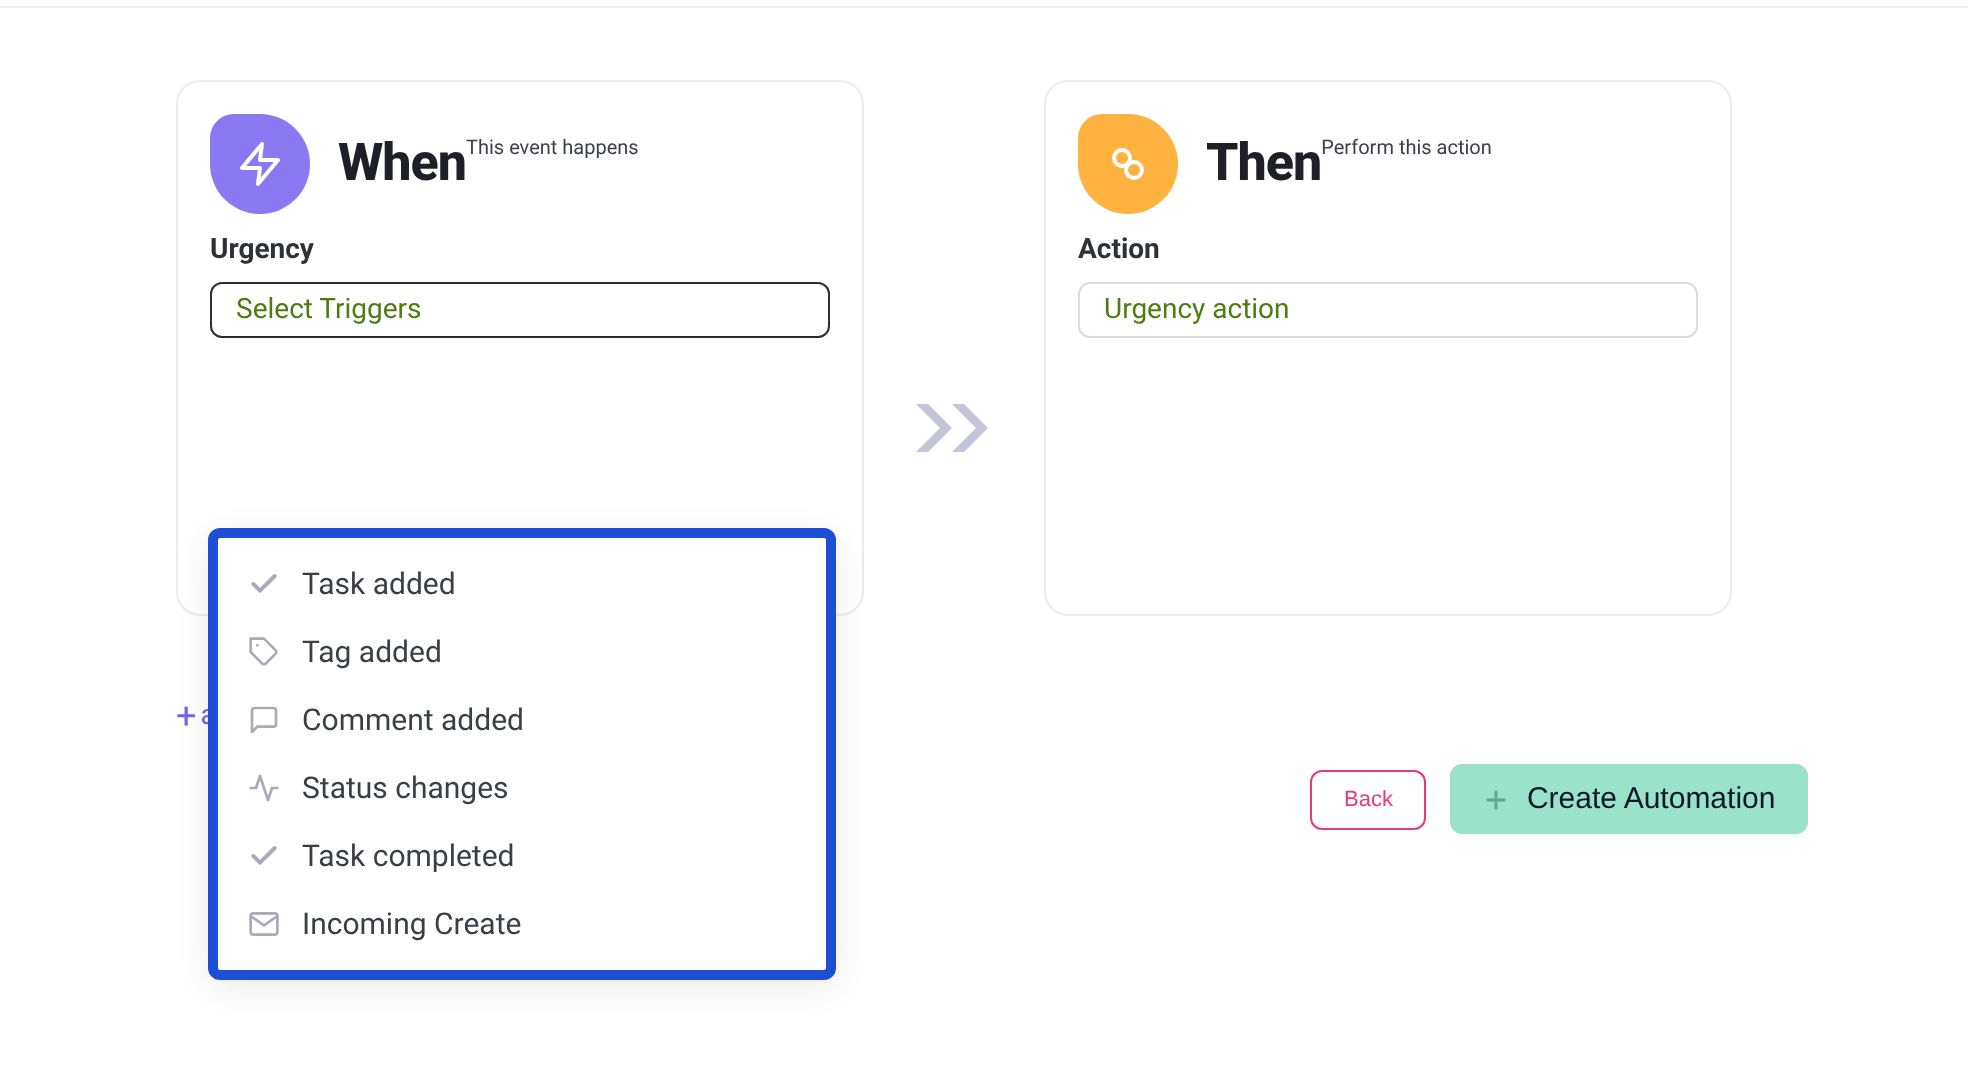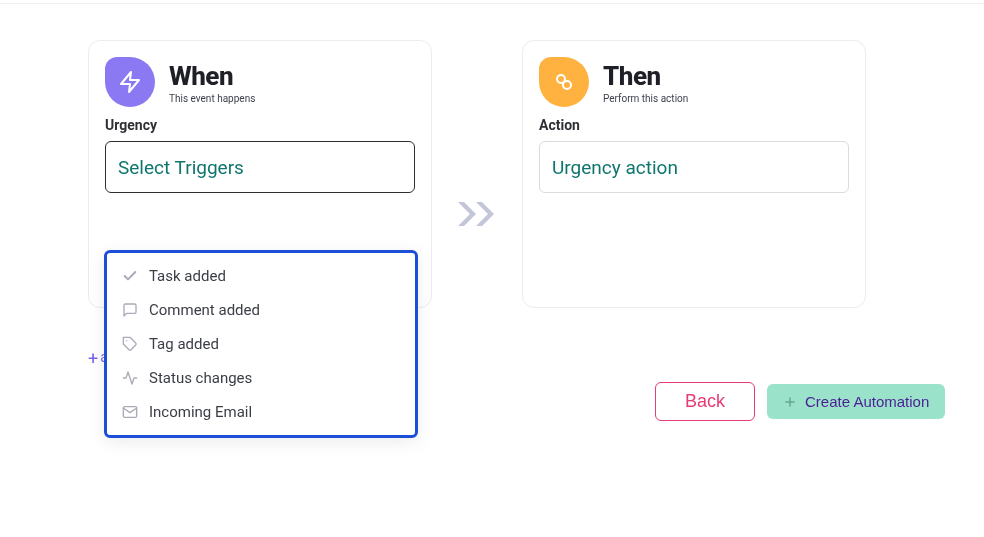--- a/index.html
+++ b/index.html
@@ -49,69 +49,69 @@
       height: 50px;
       border-radius: 12px 50% 50% 50%;
       display: flex;
       align-items: center;
       justify-content: center;
       flex: 0 0 auto;
     }
     .bubble-purple { background: #8B78F3; }
     .bubble-orange { background: #FFB23F; }
     .bubble svg { stroke: #fff; }
-    .title-block { display: flex; flex-direction: column; }
+    .title-block { display: flex; }
     .card-title {
       font-size: 26px;
       font-weight: 800;
       color: #1f1f27;
       letter-spacing: -0.5px;
     }
     .card-sub {
       font-size: 10px;
       color: #3a3f4b;
       margin-top: 2px;
     }
     .field-label {
       font-size: 14px;
       font-weight: 700;
       color: #2f3137;
       margin: 6px 0 8px 0;
     }
     .select-box {
       width: 100%;
-      height: 52px;
+      height: 28px;
       border-radius: 6px;
       padding: 0 12px;
-      font-size: 19px;
-      color: #0f766e;
+      font-size: 14px;
+      color: #4d7c0f;
       background: #fff;
       display: flex;
       align-items: center;
       cursor: pointer;
     }
     .select-focused {
       border: 1px solid #2d2d2d;
     }
     .select-normal {
       border: 1px solid #dadbe0;
     }
     .arrow-between {
       align-self: flex-start;
       margin-top: 160px;
       color: #c3c5d8;
       flex: 0 0 auto;
     }
     .dropdown {
       position: absolute;
       left: 104px;
-      top: 246px;
+      top: 260px;
       width: 314px;
       background: #fff;
-      border: 3px solid #1d4ed8;
+      border: 5px solid #1d4ed8;
       border-radius: 6px;
       box-shadow: 0 4px 18px rgba(0,0,0,0.08);
       padding: 6px 0;
       z-index: 10;
     }
     .dropdown-item {
       display: flex;
       align-items: center;
       gap: 10px;
       padding: 8px 14px;
@@ -150,27 +150,27 @@
       top: 378px;
       display: flex;
       gap: 12px;
       align-items: center;
     }
     .btn-back {
       border: 1px solid #e63b74;
       color: #e63b74;
       background: #fff;
       border-radius: 6px;
-      padding: 8px 29px;
-      font-size: 18px;
+      padding: 8px 16px;
+      font-size: 11px;
       cursor: pointer;
     }
     .btn-create {
       background: #9AE2C9;
-      color: #4c1d95;
+      color: #0f172a;
       border: none;
       border-radius: 6px;
       padding: 9px 16px;
       font-size: 15px;
       display: inline-flex;
       align-items: center;
       gap: 8px;
       cursor: default;
     }
     .btn-create .plus-icon {
@@ -245,50 +245,58 @@
       <span class="icon">
         <svg width="16" height="16" viewBox="0 0 24 24" fill="none" stroke="currentColor" stroke-width="3" stroke-linecap="round" stroke-linejoin="round">
             <polyline points="20 6 9 17 4 12"></polyline>
           </svg>
       </span>
       <span>Task added</span>
     </div>
     <div class="dropdown-item">
       <span class="icon">
         <svg width="16" height="16" viewBox="0 0 24 24" fill="none" stroke="currentColor" stroke-width="2" stroke-linecap="round" stroke-linejoin="round">
-            <path d="M21 15a2 2 0 0 1-2 2H7l-4 4V5a2 2 0 0 1 2-2h14a2 2 0 0 1 2 2z"></path>
-          </svg>
-      </span>
-      <span>Comment added</span>
-    </div>
-    <div class="dropdown-item">
-      <span class="icon">
-        <svg width="16" height="16" viewBox="0 0 24 24" fill="none" stroke="currentColor" stroke-width="2" stroke-linecap="round" stroke-linejoin="round">
             <path d="M20.59 13.41l-7.17 7.17a2 2 0 0 1-2.83 0L2 12V2h10l8.59 8.59a2 2 0 0 1 0 2.82z"></path>
             <line x1="7" y1="7" x2="7.01" y2="7"></line>
           </svg>
       </span>
       <span>Tag added</span>
     </div>
     <div class="dropdown-item">
       <span class="icon">
         <svg width="16" height="16" viewBox="0 0 24 24" fill="none" stroke="currentColor" stroke-width="2" stroke-linecap="round" stroke-linejoin="round">
+            <path d="M21 15a2 2 0 0 1-2 2H7l-4 4V5a2 2 0 0 1 2-2h14a2 2 0 0 1 2 2z"></path>
+          </svg>
+      </span>
+      <span>Comment added</span>
+    </div>
+    <div class="dropdown-item">
+      <span class="icon">
+        <svg width="16" height="16" viewBox="0 0 24 24" fill="none" stroke="currentColor" stroke-width="2" stroke-linecap="round" stroke-linejoin="round">
             <polyline points="22 12 18 12 15 21 9 3 6 12 2 12"></polyline>
           </svg>
       </span>
       <span>Status changes</span>
+    </div>
+    <div class="dropdown-item">
+      <span class="icon">
+        <svg width="16" height="16" viewBox="0 0 24 24" fill="none" stroke="currentColor" stroke-width="3" stroke-linecap="round" stroke-linejoin="round">
+            <polyline points="20 6 9 17 4 12"></polyline>
+          </svg>
+      </span>
+      <span>Task completed</span>
     </div>
     <div class="dropdown-item">
       <span class="icon">
         <svg width="16" height="16" viewBox="0 0 24 24" fill="none" stroke="currentColor" stroke-width="2" stroke-linecap="round" stroke-linejoin="round">
             <path d="M4 4h16c1.1 0 2 .9 2 2v12c0 1.1-.9 2-2 2H4c-1.1 0-2-.9-2-2V6c0-1.1.9-2 2-2z"></path>
             <polyline points="22,6 12,13 2,6"></polyline>
           </svg>
       </span>
-      <span>Incoming Email</span>
+      <span>Incoming Create</span>
     </div>
   </div>
 
   <div class="footer-buttons">
     <button class="btn-back">
       <span>Back</span>
     </button>
     <button class="btn-create">
       <span class="plus-icon">
         <svg width="14" height="14" viewBox="0 0 24 24" fill="none" stroke="#65a58e" stroke-width="2.5" stroke-linecap="round">

